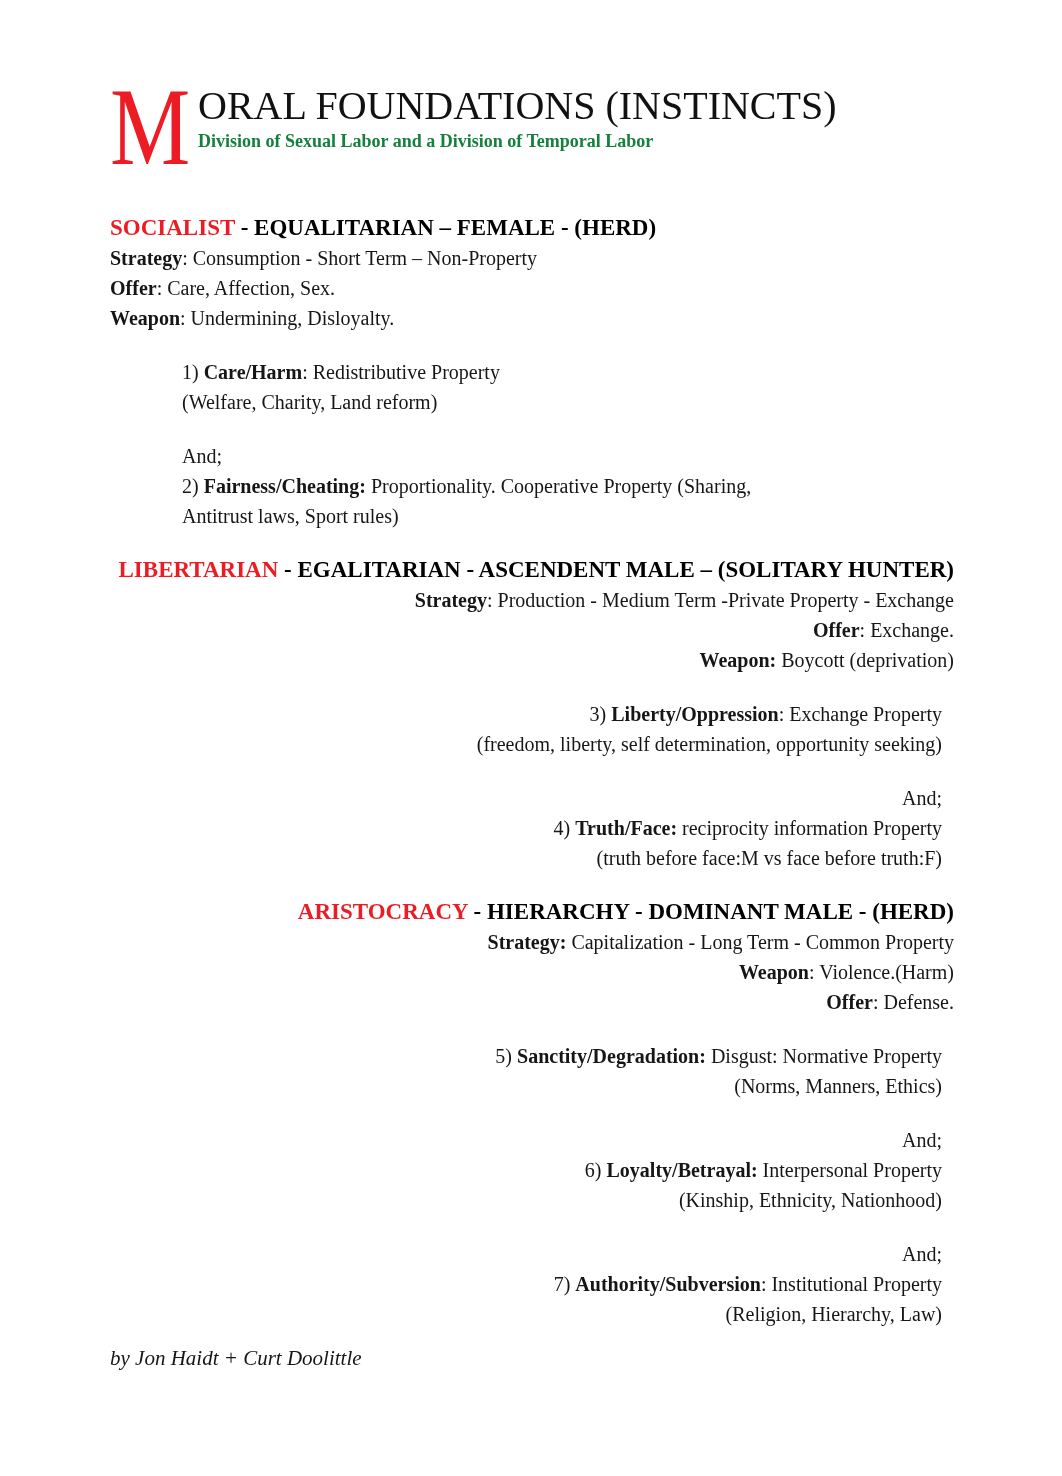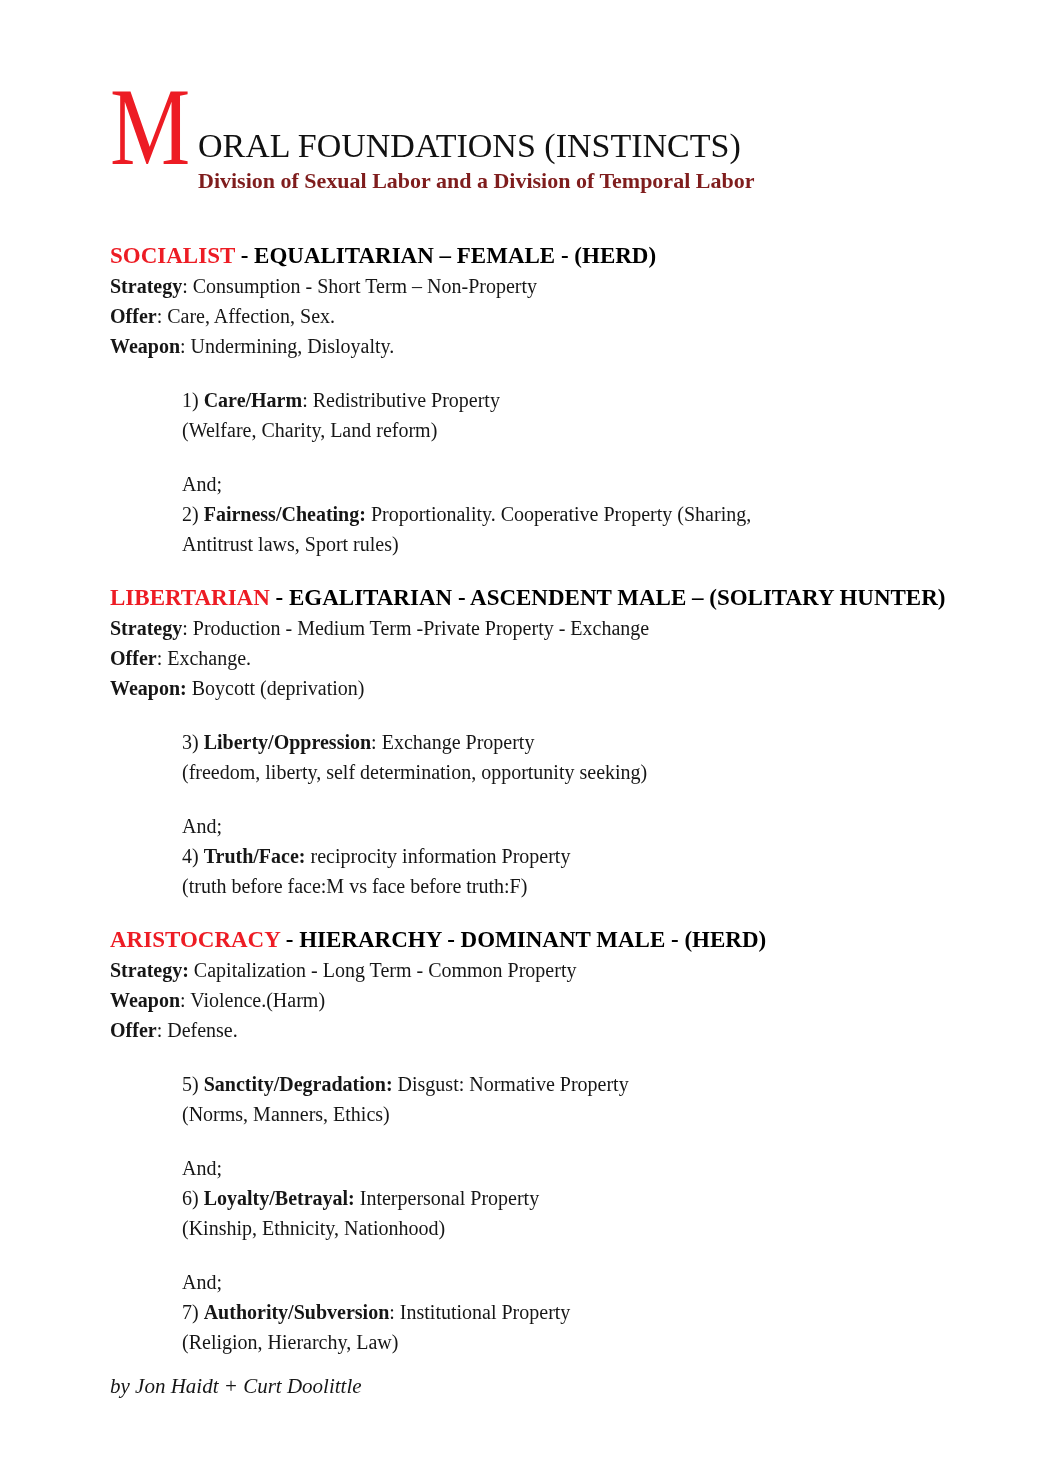--- a/index.html
+++ b/index.html
@@ -20,24 +20,24 @@
   .dropcap {
     float: left;
     width: 80px;
     margin-right: 8px;
     color: #ED1C24;
     font-size: 110px;
     line-height: 82px;
     transform: scaleX(0.82);
     transform-origin: 0 50%;
   }
-  .doc-title { font-size: 34px; line-height: 40px; color: #111; white-space: nowrap; margin-top: 40px; }
-  .doc-subtitle { font-size: 22px; line-height: 30px; font-weight: bold; color: #7f1d1d; white-space: nowrap; }
+  .doc-title { font-size: 40px; line-height: 40px; color: #111; white-space: nowrap; }
+  .doc-subtitle { font-size: 18px; line-height: 30px; font-weight: bold; color: #15803d; white-space: nowrap; }
   .group { margin-top: 0; }
-  .group + .group { margin-top: 24px; }
+  .group + .group { margin-top: 24px; text-align: right; }
   .sec-heading { font-weight: bold; font-size: 23px; line-height: 30px; color: #000; white-space: nowrap; }
   .sec-heading .red { color: #ED1C24; }
   .meta { line-height: 30px; }
   .b { font-weight: bold; }
   .item { margin-left: 72px; margin-top: 24px; max-width: 760px; }
   .and:empty { display: none; }
   .byline { margin-top: 14px; font-style: italic; font-size: 21px; }
 </style>
 </head>
 <body>

